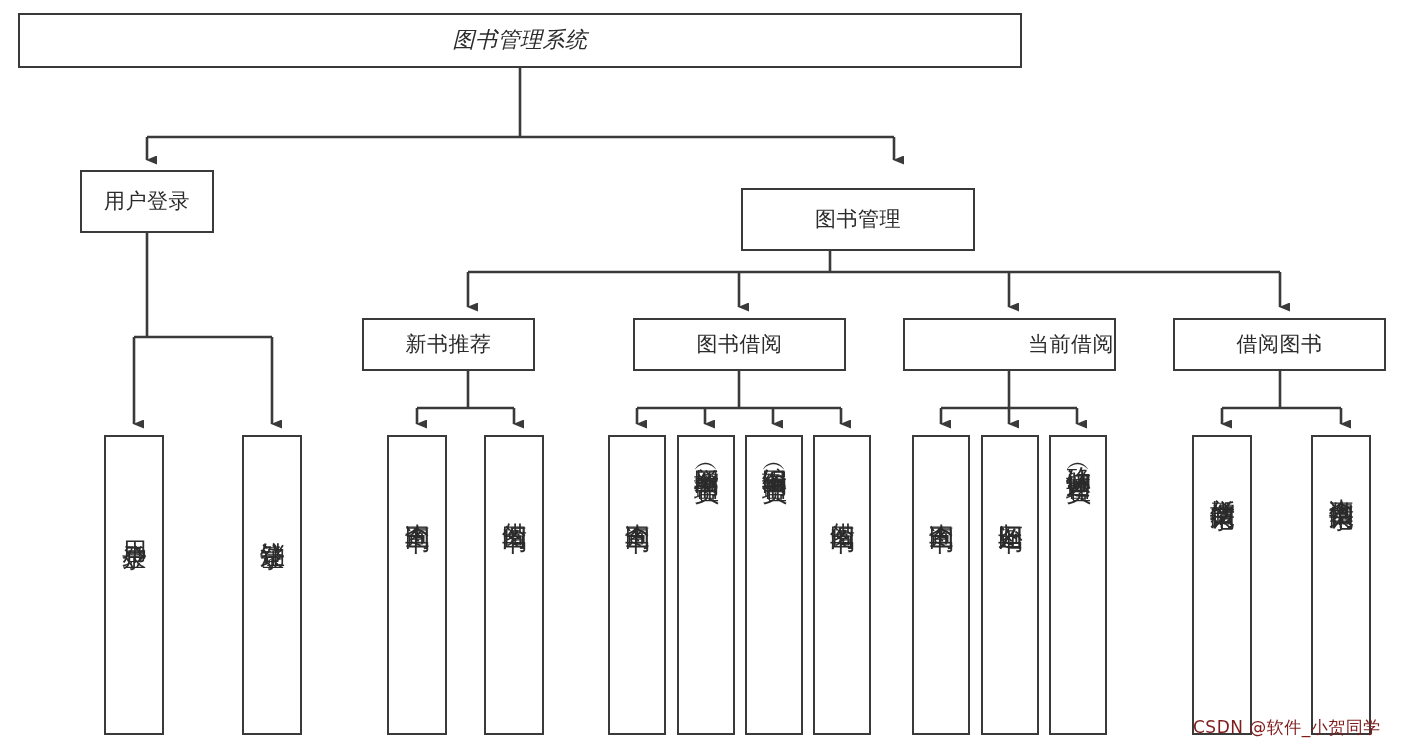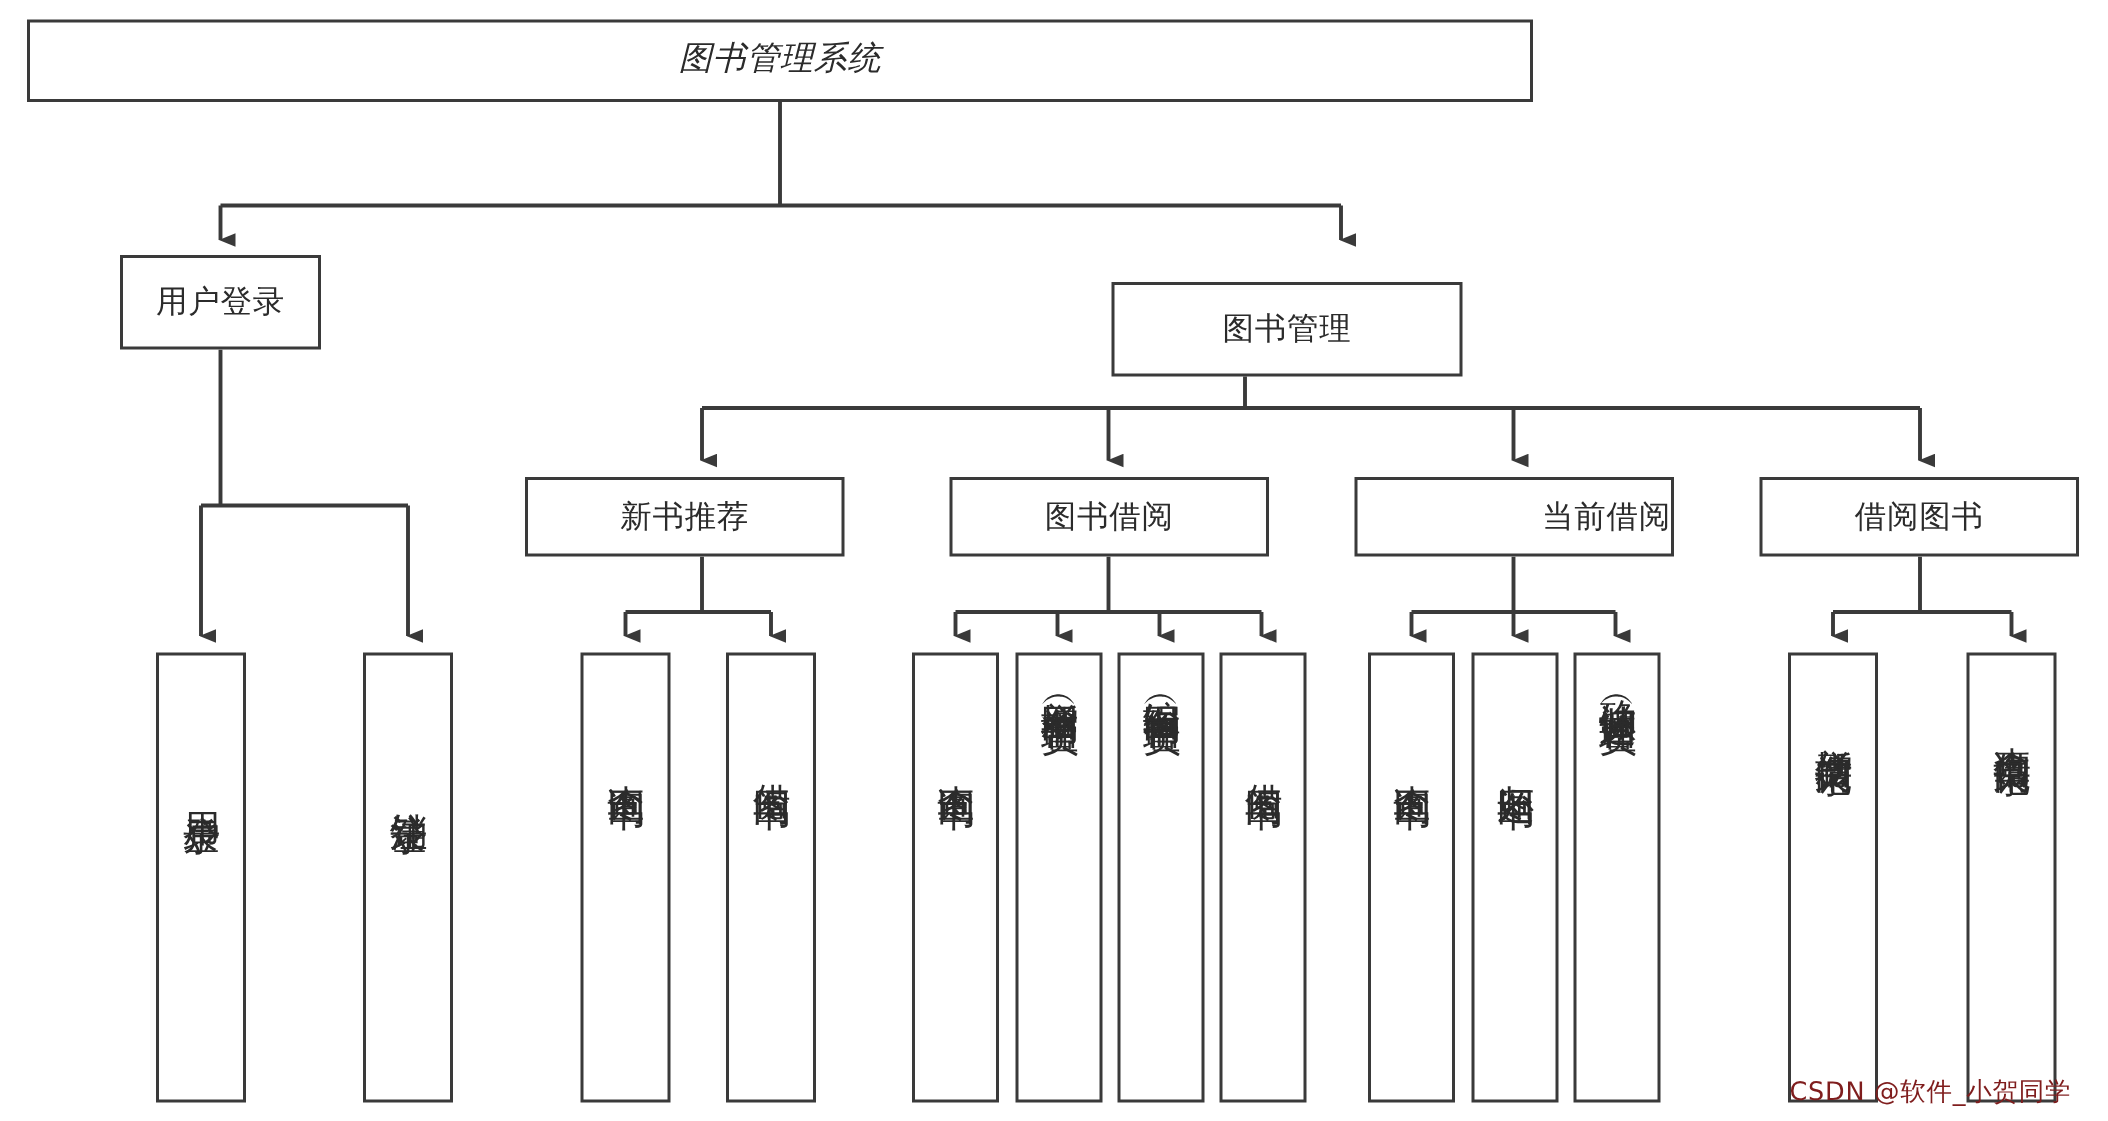--- a/index.html
+++ b/index.html
@@ -128,21 +128,21 @@
   </div>
 
   <div class="node node-h" style="left:80px; top:170px; width:134px; height:63px;">
     <span>用户登录</span>
   </div>
 
   <div class="node node-h" style="left:713px; top:188px; width:234px; height:63px;margin-left:28px;">
     <span>图书管理</span>
   </div>
 
-  <div class="node node-h" style="left:350px; top:318px; width:213px; height:53px;">
+  <div class="node node-h" style="left:362px; top:318px; width:173px; height:53px;">
     <span>新书推荐</span>
   </div>
 
   <div class="node node-h" style="left:633px; top:318px; width:213px; height:53px;">
     <span>图书借阅</span>
   </div>
 
   <div class="node node-h" style="left:903px; top:318px; width:213px; height:53px;justify-content:flex-end;">
     <span>当前借阅</span>
   </div>

